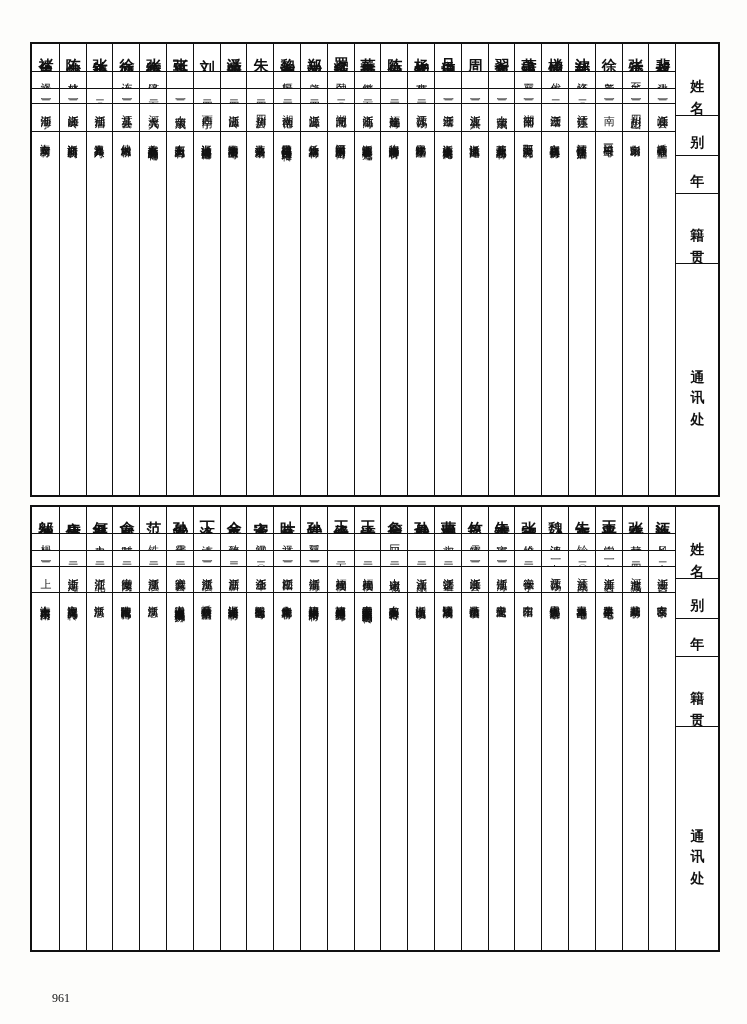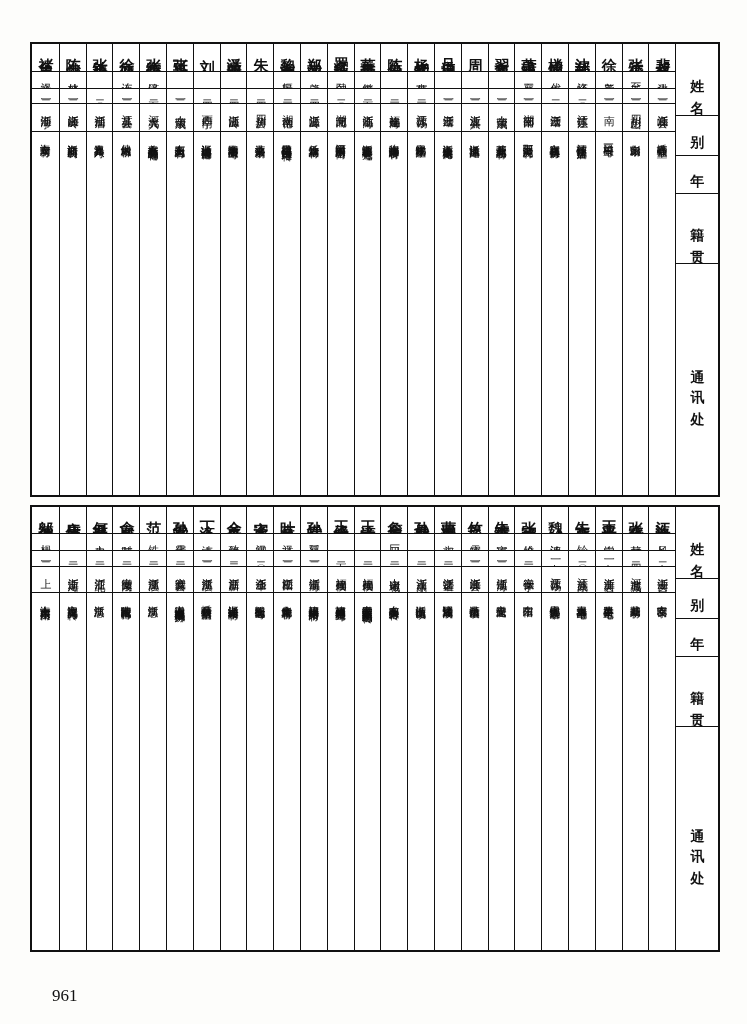--- a/index.html
+++ b/index.html
@@ -91,21 +91,21 @@
     line-height:1.2;
     letter-spacing:0.5px;
     text-align:left;
     white-space:normal;
     padding-top:2px;
   }
 
   .pagenum{
     position:absolute;
     left:52px; bottom:18px;
-    font-size:17px;
+    font-size:12px;
     font-family:"Liberation Serif",serif;
     color:#111;
   }
 </style>
 </head>
 <body>
 
 <div class="page">
 
   <div class="block" id="block-top">

